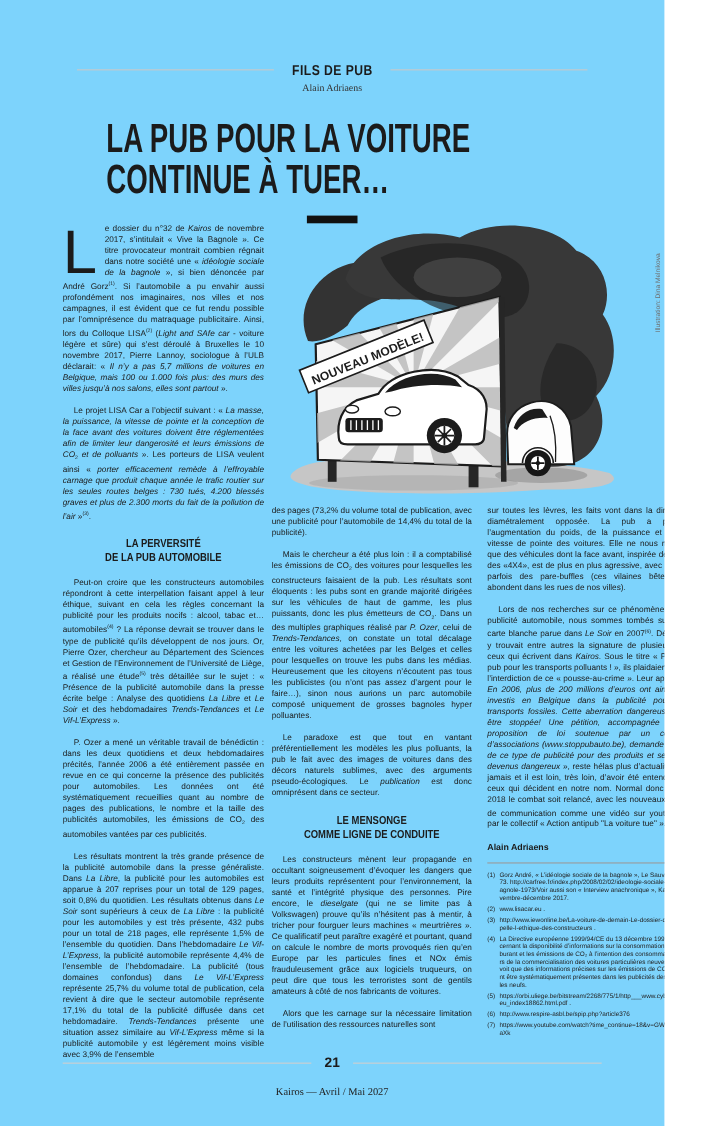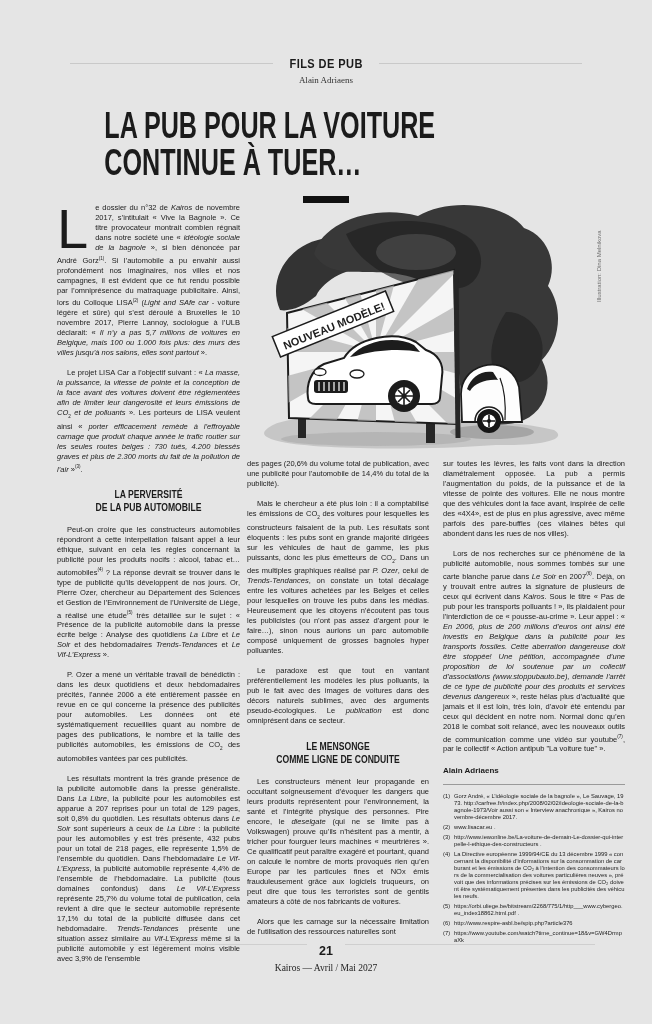--- a/index.html
+++ b/index.html
@@ -1,16 +1,16 @@
 <!DOCTYPE html>
 <html lang="fr"><head>
 <meta charset="utf-8">
 <style>
   html,body{margin:0;padding:0;background:#ffffff;}
-  .page{position:relative;width:652px;height:1024px;background:#e5e5e5;overflow:hidden;
+  .page{position:relative;width:604px;height:1024px;background:#7dd3fc;overflow:hidden;
         font-family:"Liberation Sans",sans-serif;color:#1b1b1b;}
   
   .kicker-row{display:flex;align-items:center;margin:56px 70px 0 70px;}
   .krule{flex:1;height:1px;background:#c9c9c9;}
   .kicker{display:inline-block;font-weight:bold;font-size:13px;letter-spacing:.5px;
           padding:0 10px;transform:scaleX(.85);white-space:nowrap;}
   .byline{text-align:center;font-family:"Liberation Serif",serif;font-size:9px;color:#333;margin-top:4px;}
   .headline{margin:22px 0 0 0;text-align:left;font-weight:bold;font-size:37px;line-height:37px;letter-spacing:0;}
   .headline .hl{display:block;transform:scaleX(.68);transform-origin:center;white-space:nowrap;}
   .title-bar{width:46px;height:7px;background:#111;margin:15px auto 0 auto;}
@@ -32,21 +32,21 @@
   .credit{position:absolute;left:596px;top:192px;height:110px;font-size:6px;color:#6e6e6e;
           writing-mode:vertical-rl;transform:rotate(180deg);white-space:nowrap;}
   
   .signature{font-weight:bold;font-size:8px;margin:12px 0 8px 0;}
   .fn-rule{height:1px;background:#9a9a9a;margin:6px 0 8px 0;}
   .fn{display:flex;margin-bottom:3px;font-size:5.8px;line-height:7px;color:#222;}
   .fn-num{flex:0 0 11px;}
   .fn-text{flex:1;text-align:left;word-break:break-all;}
   
   .footer{position:absolute;left:0;right:0;top:944px;}
-  .pagenum-row{display:flex;align-items:flex-start;margin:0 57px;}
+  .pagenum-row{display:flex;align-items:center;margin:15px 57px;}
   .frule{flex:1;height:1px;background:#cfcfcf;}
   .pagenum{font-weight:bold;font-size:12.5px;padding:0 12px;}
   .footer-date{font-family:"Liberation Serif",serif;font-size:9.5px;text-align:center;margin-top:5px;color:#222;}
 </style>
 </head>
 <body>
 
 <div class="page">
 
   <div class="kicker-row">
@@ -134,21 +134,21 @@
     <h2 class="colhead">
       <span>LA PERVERSITÉ</span>
       <span>DE LA PUB AUTOMOBILE</span>
     </h2>
     <p class="para indent">Peut-on croire que les constructeurs automobiles répondront à cette interpellation faisant appel à leur éthique, suivant en cela les règles concernant la publicité pour les produits nocifs : alcool, tabac et… automobiles<sup>(4)</sup> ? La réponse devrait se trouver dans le type de publicité qu’ils développent de nos jours. Or, Pierre Ozer, chercheur au Département des Sciences et Gestion de l’Environnement de l’Université de Liège, a réalisé une étude<sup>(5)</sup> très détaillée sur le sujet : « Présence de la publicité automobile dans la presse écrite belge : Analyse des quotidiens <span class="it">La Libre</span> et <span class="it">Le Soir</span> et des hebdomadaires <span class="it">Trends-Tendances</span> et <span class="it">Le Vif-L’Express</span> ».</p>
     <p class="para indent">P. Ozer a mené un véritable travail de bénédictin : dans les deux quotidiens et deux hebdomadaires précités, l’année 2006 a été entièrement passée en revue en ce qui concerne la présence des publicités pour automobiles. Les données ont été systématiquement recueillies quant au nombre de pages des publications, le nombre et la taille des publicités automobiles, les émissions de CO<sub>2</sub> des automobiles vantées par ces publicités.</p>
     <p class="para indent">Les résultats montrent la très grande présence de la publicité automobile dans la presse généraliste. Dans <span class="it">La Libre</span>, la publicité pour les automobiles est apparue à 207 reprises pour un total de 129 pages, soit 0,8% du quotidien. Les résultats obtenus dans <span class="it">Le Soir</span> sont supérieurs à ceux de <span class="it">La Libre</span> : la publicité pour les automobiles y est très présente, 432 pubs pour un total de 218 pages, elle représente 1,5% de l’ensemble du quotidien. Dans l’hebdomadaire <span class="it">Le Vif-L’Express</span>, la publicité automobile représente 4,4% de l’ensemble de l’hebdomadaire. La publicité (tous domaines confondus) dans <span class="it">Le Vif-L’Express</span> représente 25,7% du volume total de publication, cela revient à dire que le secteur automobile représente 17,1% du total de la publicité diffusée dans cet hebdomadaire. <span class="it">Trends-Tendances</span> présente une situation assez similaire au <span class="it">Vif-L’Express</span> même si la publicité automobile y est légèrement moins visible avec 3,9% de l’ensemble</p>
   </section>
 
   <section class="col col-mid">
-    <p class="para">des pages (20,6% du volume total de publication, avec une publicité pour l’automobile de 14,4% du total de la publicité).</p>
+    <p class="para">des pages (73,2% du volume total de publication, avec une publicité pour l’automobile de 14,4% du total de la publicité).</p>
     <p class="para indent">Mais le chercheur a été plus loin : il a comptabilisé les émissions de CO<sub>2</sub> des voitures pour lesquelles les constructeurs faisaient de la pub. Les résultats sont éloquents : les pubs sont en grande majorité dirigées sur les véhicules de haut de gamme, les plus puissants, donc les plus émetteurs de CO<sub>2</sub>. Dans un des multiples graphiques réalisé par <span class="it">P. Ozer</span>, celui de <span class="it">Trends-Tendances</span>, on constate un total décalage entre les voitures achetées par les Belges et celles pour lesquelles on trouve les pubs dans les médias. Heureusement que les citoyens n’écoutent pas tous les publicistes (ou n’ont pas assez d’argent pour le faire…), sinon nous aurions un parc automobile composé uniquement de grosses bagnoles hyper polluantes.</p>
     <p class="para indent">Le paradoxe est que tout en vantant préférentiellement les modèles les plus polluants, la pub le fait avec des images de voitures dans des décors naturels sublimes, avec des arguments pseudo-écologiques. Le <span class="it">publication</span> est donc omniprésent dans ce secteur.</p>
     <h2 class="colhead">
       <span>LE MENSONGE</span>
       <span>COMME LIGNE DE CONDUITE</span>
     </h2>
     <p class="para indent">Les constructeurs mènent leur propagande en occultant soigneusement d’évoquer les dangers que leurs produits représentent pour l’environnement, la santé et l’intégrité physique des personnes. Pire encore, le <span class="it">dieselgate</span> (qui ne se limite pas à Volkswagen) prouve qu’ils n’hésitent pas à mentir, à tricher pour fourguer leurs machines « meurtrières ». Ce qualificatif peut paraître exagéré et pourtant, quand on calcule le nombre de morts provoqués rien qu’en Europe par les particules fines et NOx émis frauduleusement grâce aux logiciels truqueurs, on peut dire que tous les terroristes sont de gentils amateurs à côté de nos fabricants de voitures.</p>
     <p class="para indent">Alors que les carnage sur la nécessaire limitation de l’utilisation des ressources naturelles sont</p>
   </section>
 

